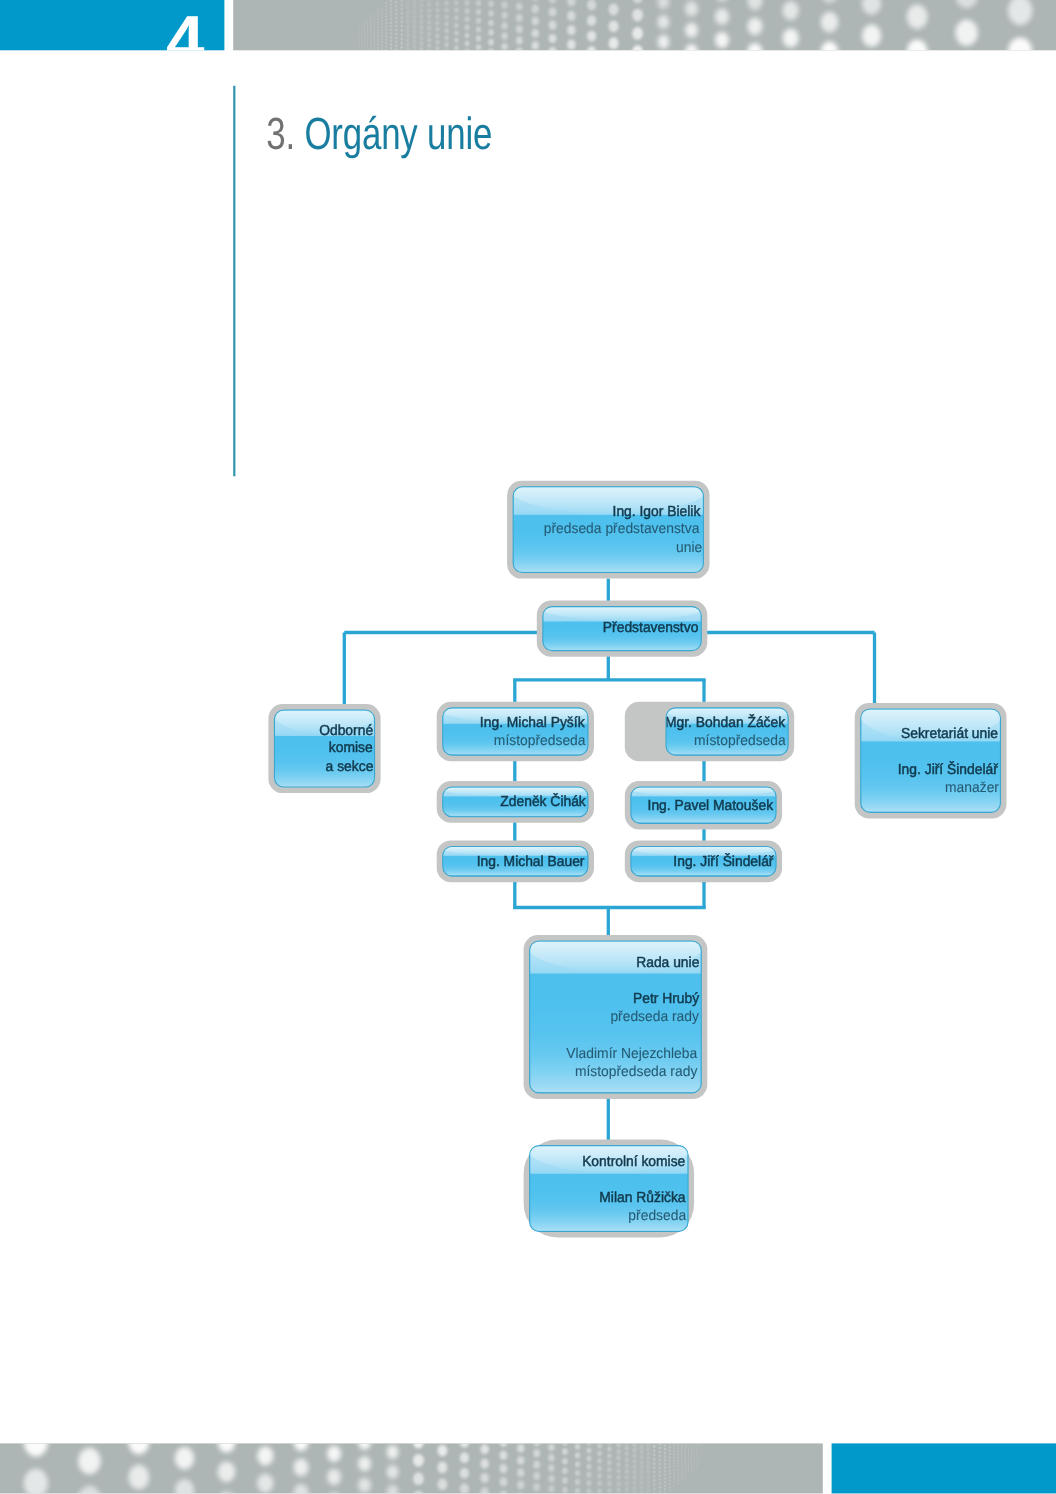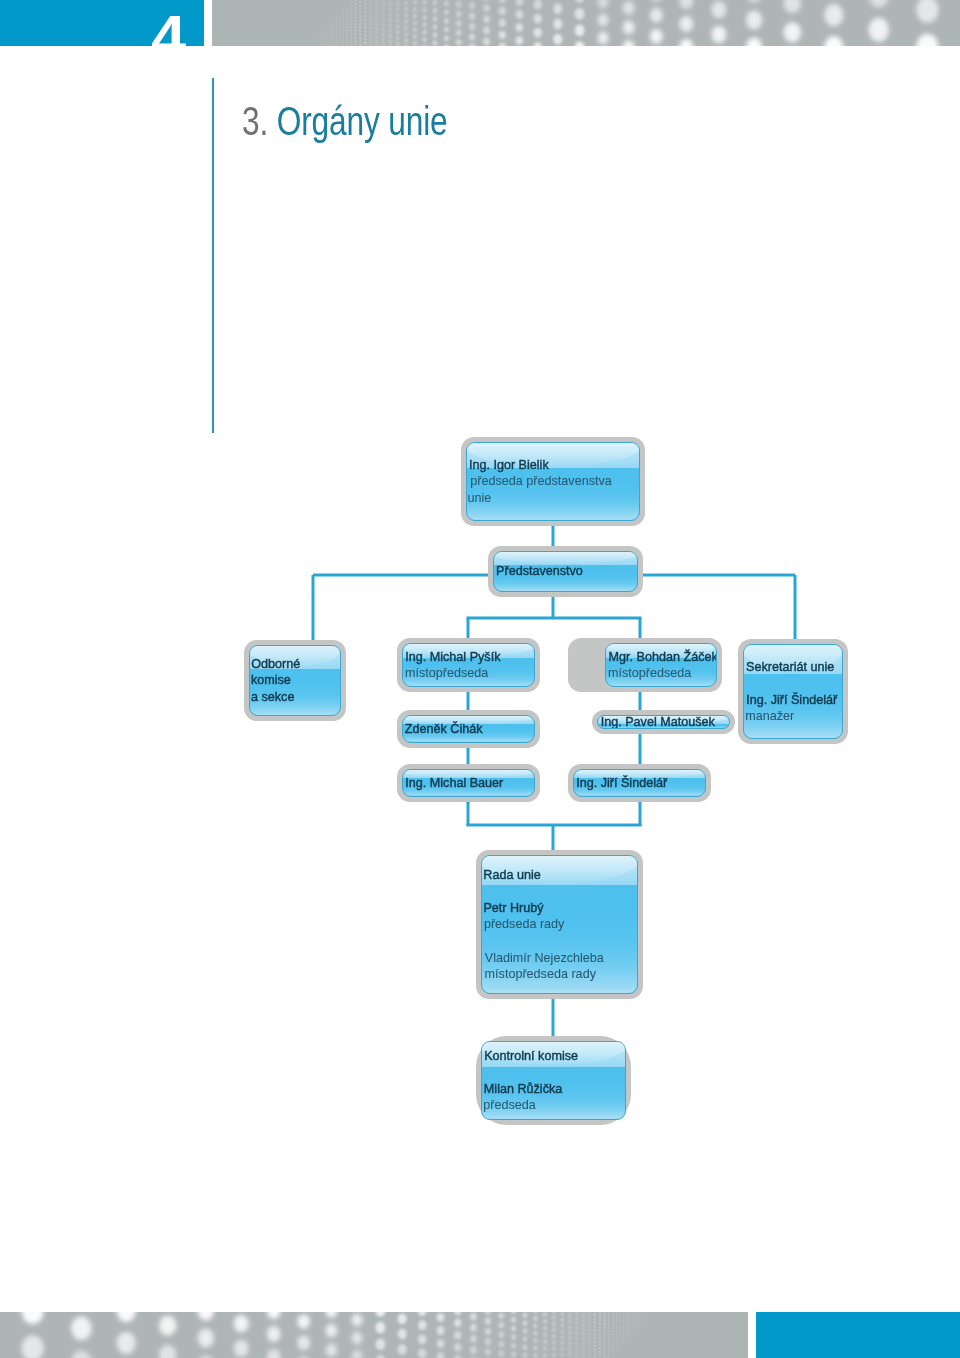--- a/index.html
+++ b/index.html
@@ -38,21 +38,21 @@
 
   
   .chart{position:absolute;left:0;top:0;width:960px;height:1358px;}
   .lines{position:absolute;left:0;top:0;width:960px;height:1358px;}
   .node{position:absolute;box-sizing:border-box;
         border:5px solid #c3c6c4;border-radius:13px;
         background:#c3c6c4;}
   
   .node .inner{position:relative;width:100%;height:100%;box-sizing:border-box;
         border:1.4px solid #3ba7d0;border-radius:9px;overflow:hidden;
-        display:flex;flex-direction:column;align-items:flex-start;justify-content:center;
+        display:flex;flex-direction:column;align-items:flex-end;justify-content:center;
         background:
           linear-gradient(to bottom,
             #4ec0ee 0%,
             #4dc0ee 18%,
             #52c2ee 38%,
             #58c4ef 52%,
             #67c9f0 68%,
             #80d2f2 83%,
             #9cdaf4 95%,
             #afe0f6 100%);
@@ -620,36 +620,36 @@
         <div class="ln r">místopředseda</div>
       </div>
     </div>
     <div class="node n-zacek" style="left:568px;top:638px;width:154px;height:54px;padding-left:32px;--bk:13.6px;">
       <div class="inner">
         <div class="gloss"></div>
         <div class="ln b">Mgr. Bohdan Žáček</div>
         <div class="ln r">místopředseda</div>
       </div>
     </div>
-    <div class="node n-sekretariat" style="left:738px;top:639px;width:110px;height:105px;--bk:29.0px;">
+    <div class="node n-sekretariat" style="left:777px;top:639px;width:138px;height:105px;--bk:29.0px;">
       <div class="inner">
         <div class="gloss"></div>
         <div class="ln b">Sekretariát unie</div>
         <div class="ln sp"></div>
         <div class="ln b">Ing. Jiří Šindelář</div>
         <div class="ln r">manažer</div>
       </div>
     </div>
     <div class="node n-cihak" style="left:397px;top:710px;width:143px;height:38px;--bk:8.3px;">
       <div class="inner">
         <div class="gloss"></div>
         <div class="ln b">Zdeněk Čihák</div>
       </div>
     </div>
-    <div class="node n-matousek" style="left:592px;top:710px;width:143px;height:24px;--bk:8.3px;">
+    <div class="node n-matousek" style="left:568px;top:710px;width:143px;height:44px;--bk:8.3px;">
       <div class="inner">
         <div class="gloss"></div>
         <div class="ln b">Ing. Pavel Matoušek</div>
       </div>
     </div>
     <div class="node n-bauer" style="left:397px;top:764px;width:143px;height:38px;--bk:8.3px;">
       <div class="inner">
         <div class="gloss"></div>
         <div class="ln b">Ing. Michal Bauer</div>
       </div>

